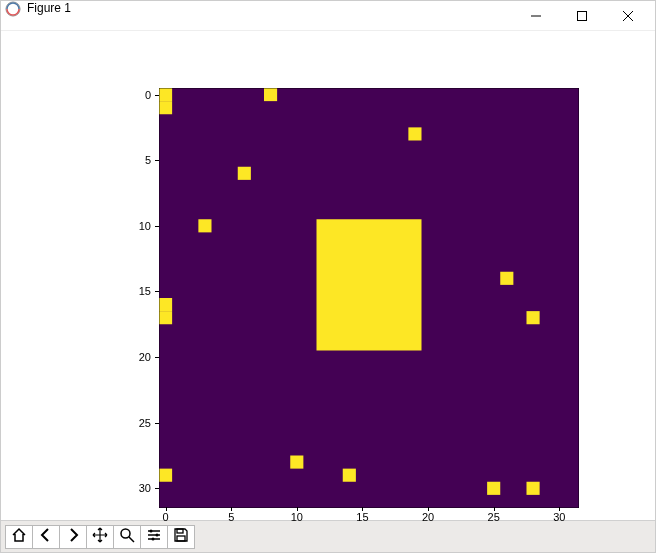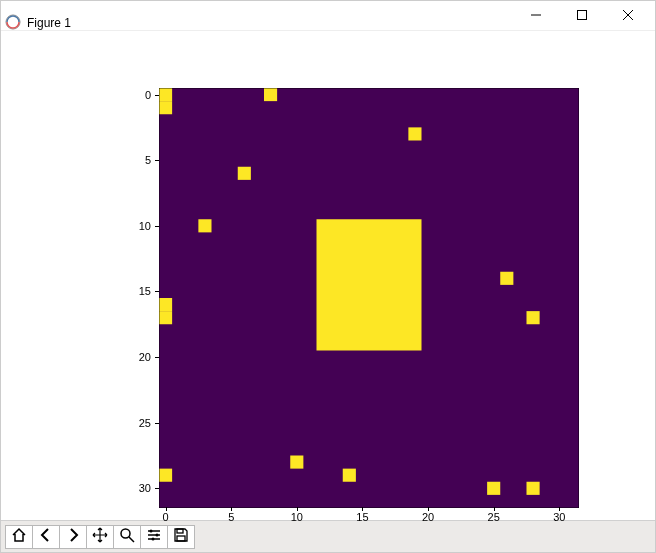--- a/index.html
+++ b/index.html
@@ -1,17 +1,17 @@
 <!DOCTYPE html>
 <html><head>
 <meta charset="utf-8">
 <style>
 * { box-sizing: border-box; margin: 0; padding: 0; }
 body { font-family: "Segoe UI", Arial, sans-serif; font-size: 12px; background: #fff; width: 656px; height: 553px; overflow: hidden; border: 1px solid #ccc; display: flex; flex-direction: column; }
-.titlebar { height: 30px; background: #fff; display: flex; align-items: flex-end; padding: 0 4px; border-bottom: 1px solid #eee; }
+.titlebar { height: 30px; background: #fff; display: flex; align-items: flex-start; padding: 0 4px; border-bottom: 1px solid #eee; }
 .titlebar .app-icon { width: 16px; height: 16px; margin-right: 6px; }
 .titlebar .title { flex: 1; font-size: 12px; color: #000; }
 .win-btns { display: flex; }
 .win-btn { width: 46px; height: 30px; display: flex; align-items: center; justify-content: center; cursor: pointer; }
 .win-btn svg { width: 10px; height: 10px; }
 .plot-area { flex: 1; background: #fff; position: relative; }
 .axes { position: absolute; left: 158px; top: 57px; width: 420px; height: 420px; }
 .axes svg { display: block; }
 .x-axis { position: absolute; left: 158px; top: 480px; width: 420px; height: 20px; }
 .y-axis { position: absolute; left: 120px; top: 57px; width: 38px; height: 420px; }

